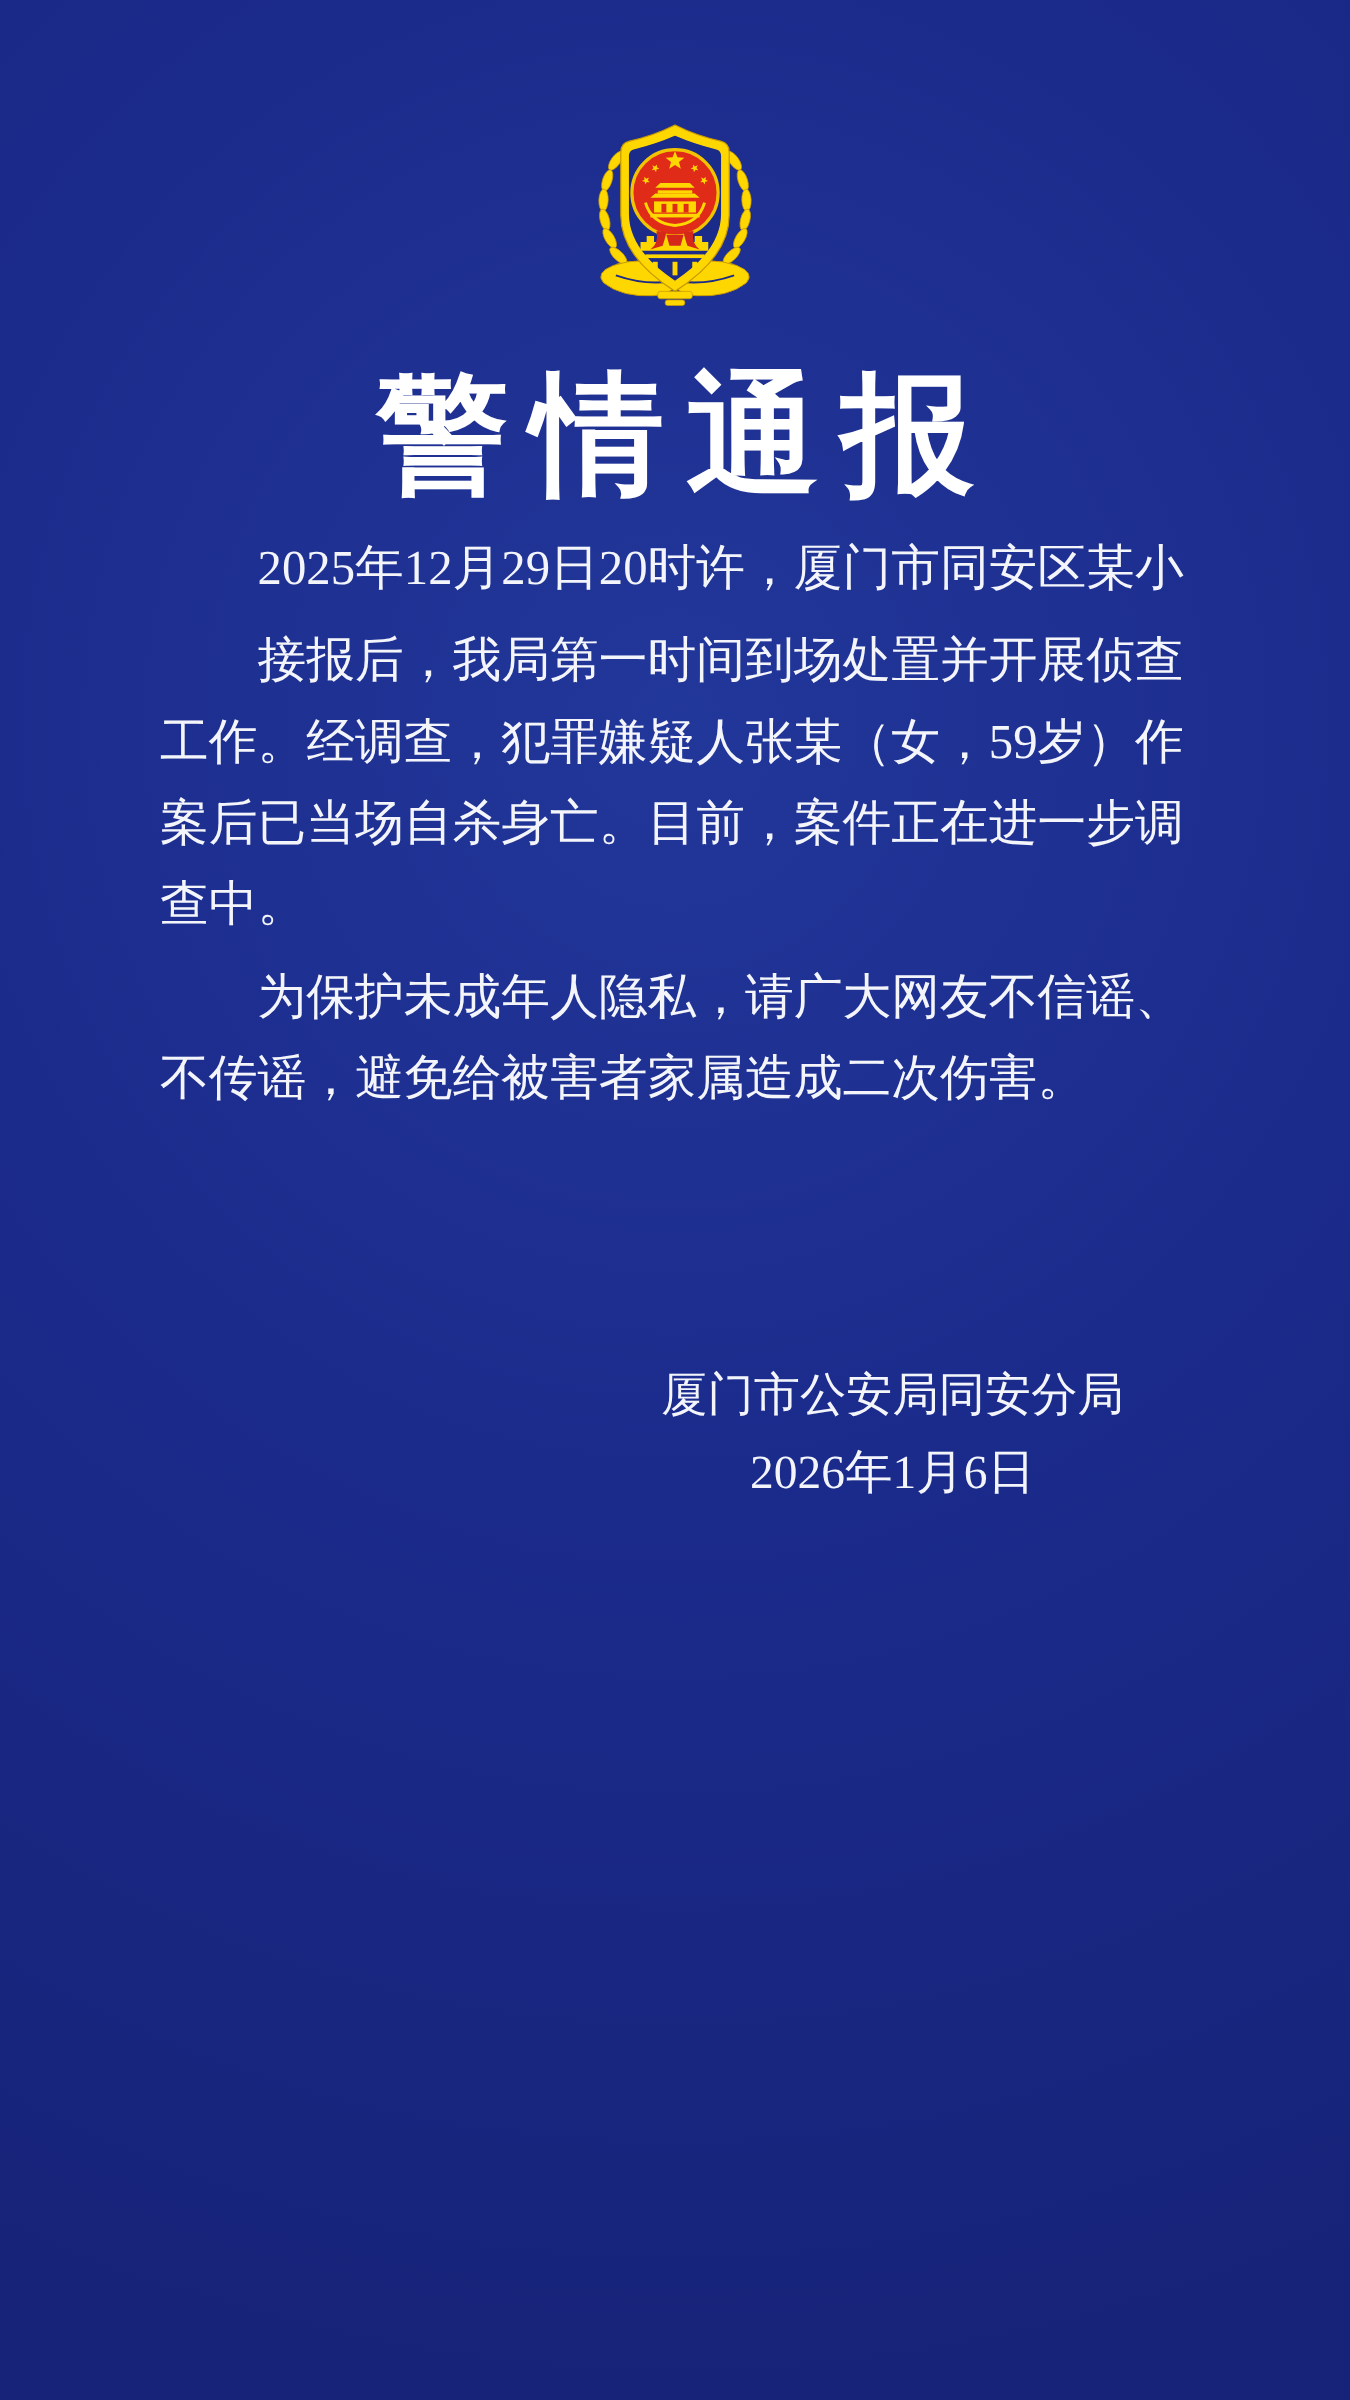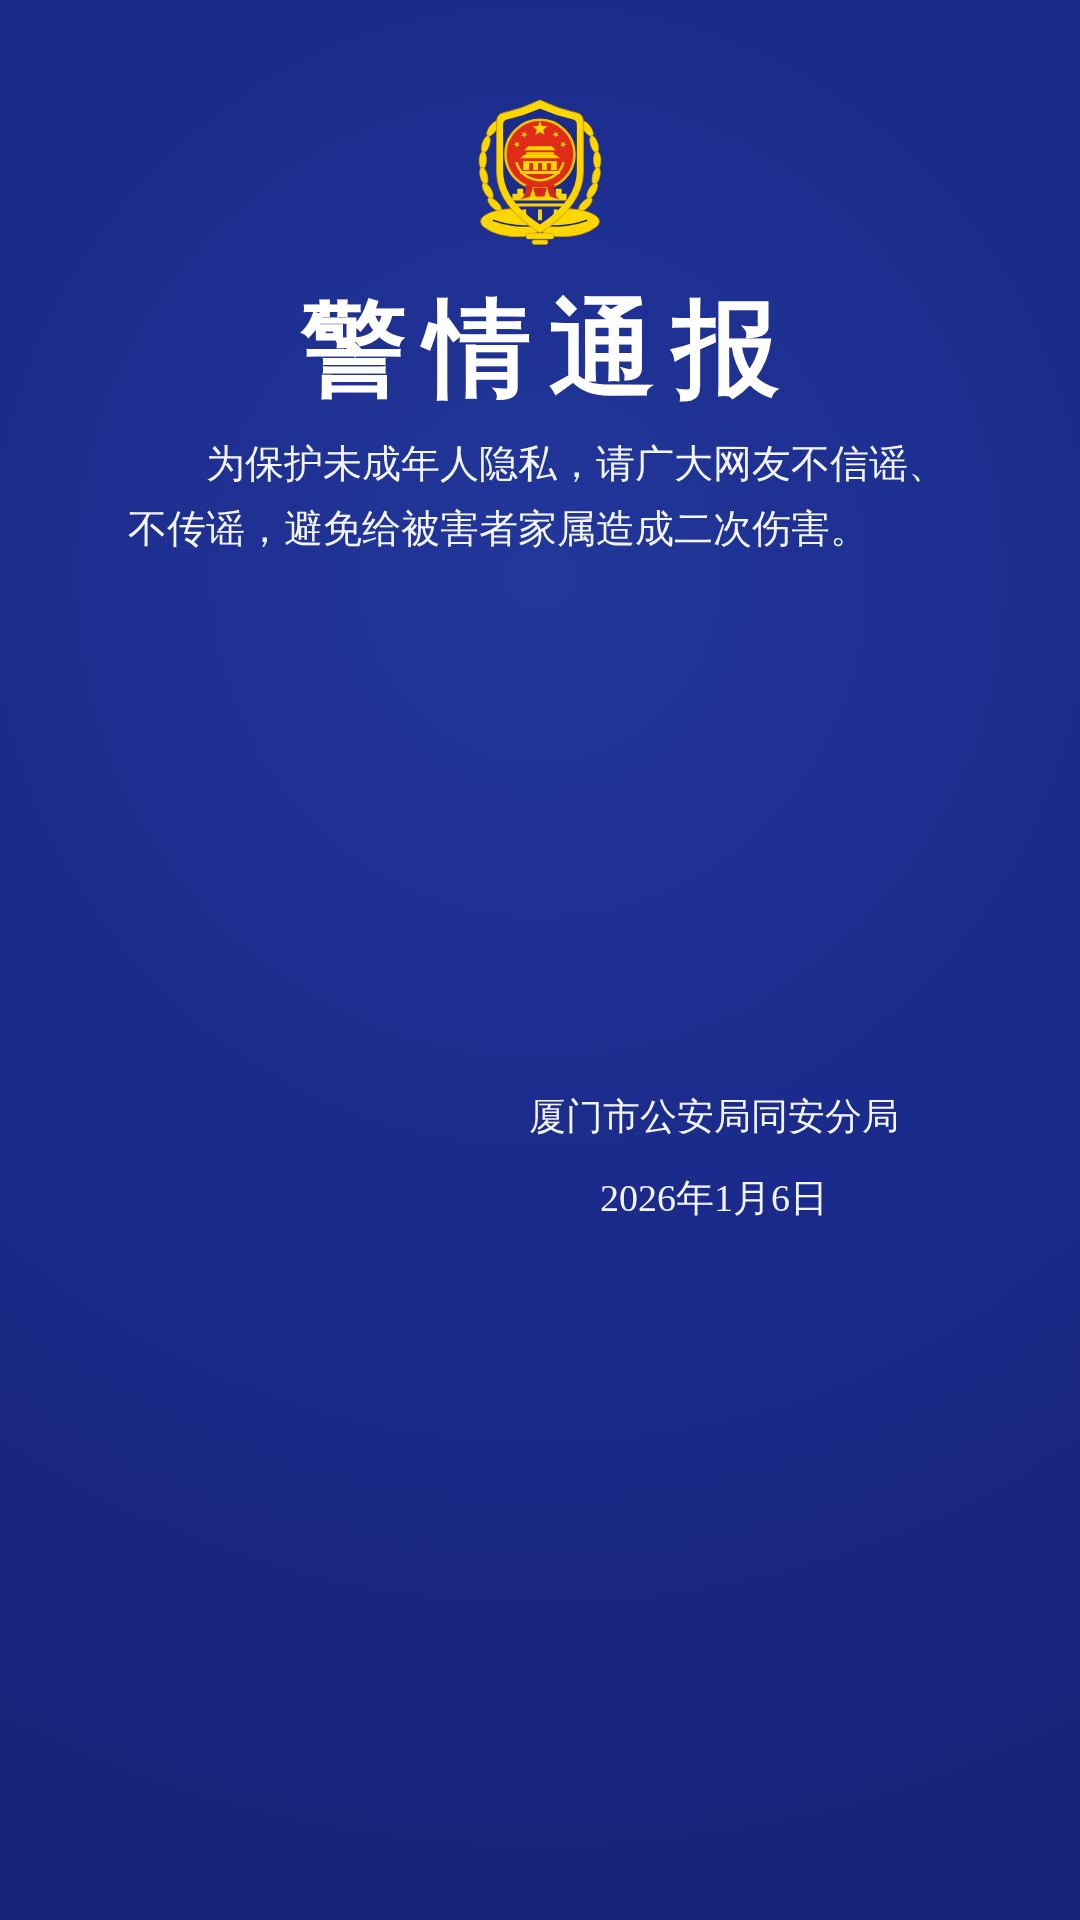--- a/index.html
+++ b/index.html
@@ -47,21 +47,21 @@
     width:388px;
     text-align:center;
     color:#f3f5fb;
   }
   .signature{
     font-size:37px;
     line-height:46px;
     white-space:nowrap;
   }
   .date{
-    margin-top:36px;
+    margin-top:16px;
     font-size:38px;
     line-height:44px;
     white-space:nowrap;
   }
 </style>
 </head>
 <body>
 
 <div class="page">
 
@@ -134,20 +134,27 @@
         <path d="M85 91 Q83 101 90 106 L80 103 Q78 97 77 92 Z"></path>
         <path d="M63 94 h14 l-2.5 9 h-9 Z"></path>
       </g>
     </g>
   </svg>
 
   <h1 class="title">警情通报</h1>
 
   <div class="body" id="body-container">
       <div class="paragraph">
+        <div class="line first">2025年12月29日20时许，厦门市同安区某小</div>
+      </div>
+      <div class="paragraph">
+        <div class="line first">接报后，我局第一时间到场处置并开展侦查</div>
+        <div class="line">工作。经调查，犯罪嫌疑人张某（女，59岁）作</div>
+        <div class="line">案后已当场自杀身亡。目前，案件正在进一步调</div>
+        <div class="line">查中。</div>
       </div>
       <div class="paragraph">
         <div class="line first">为保护未成年人隐私，请广大网友不信谣、</div>
         <div class="line">不传谣，避免给被害者家属造成二次伤害。</div>
       </div>
     </div>
 
   <div class="sign-block">
     <div class="signature">厦门市公安局同安分局</div>
     <div class="date">2026年1月6日</div>

